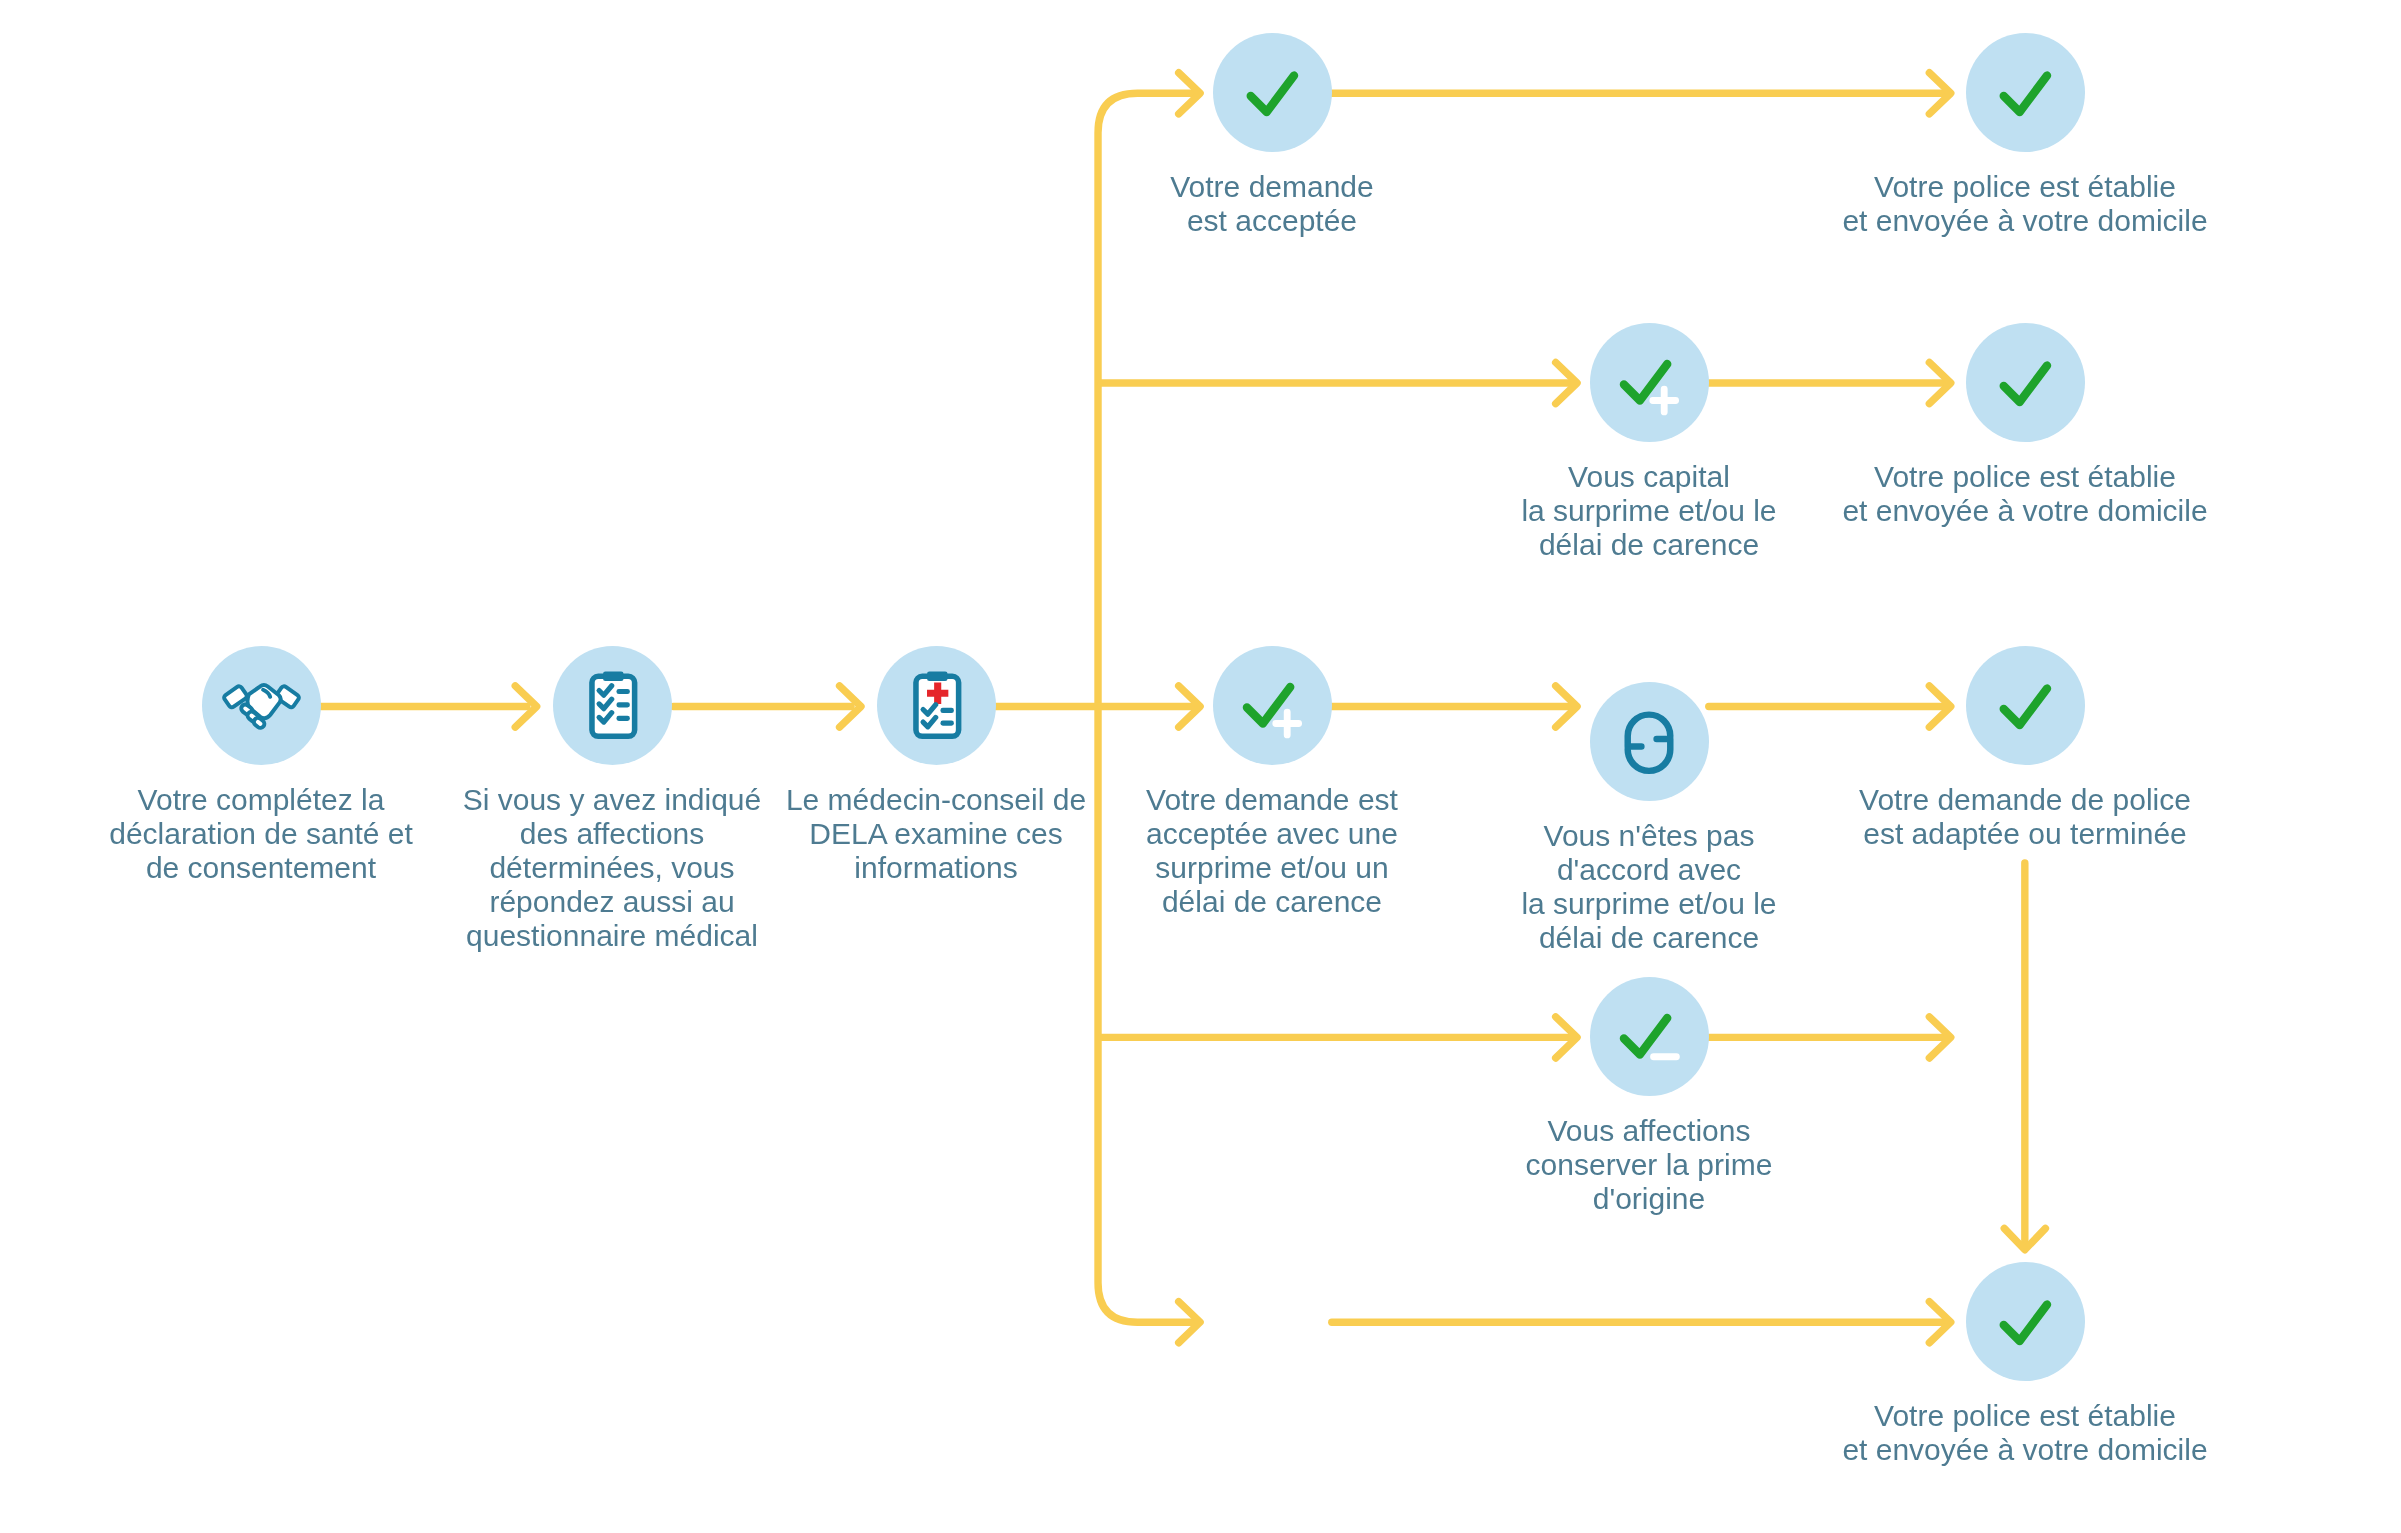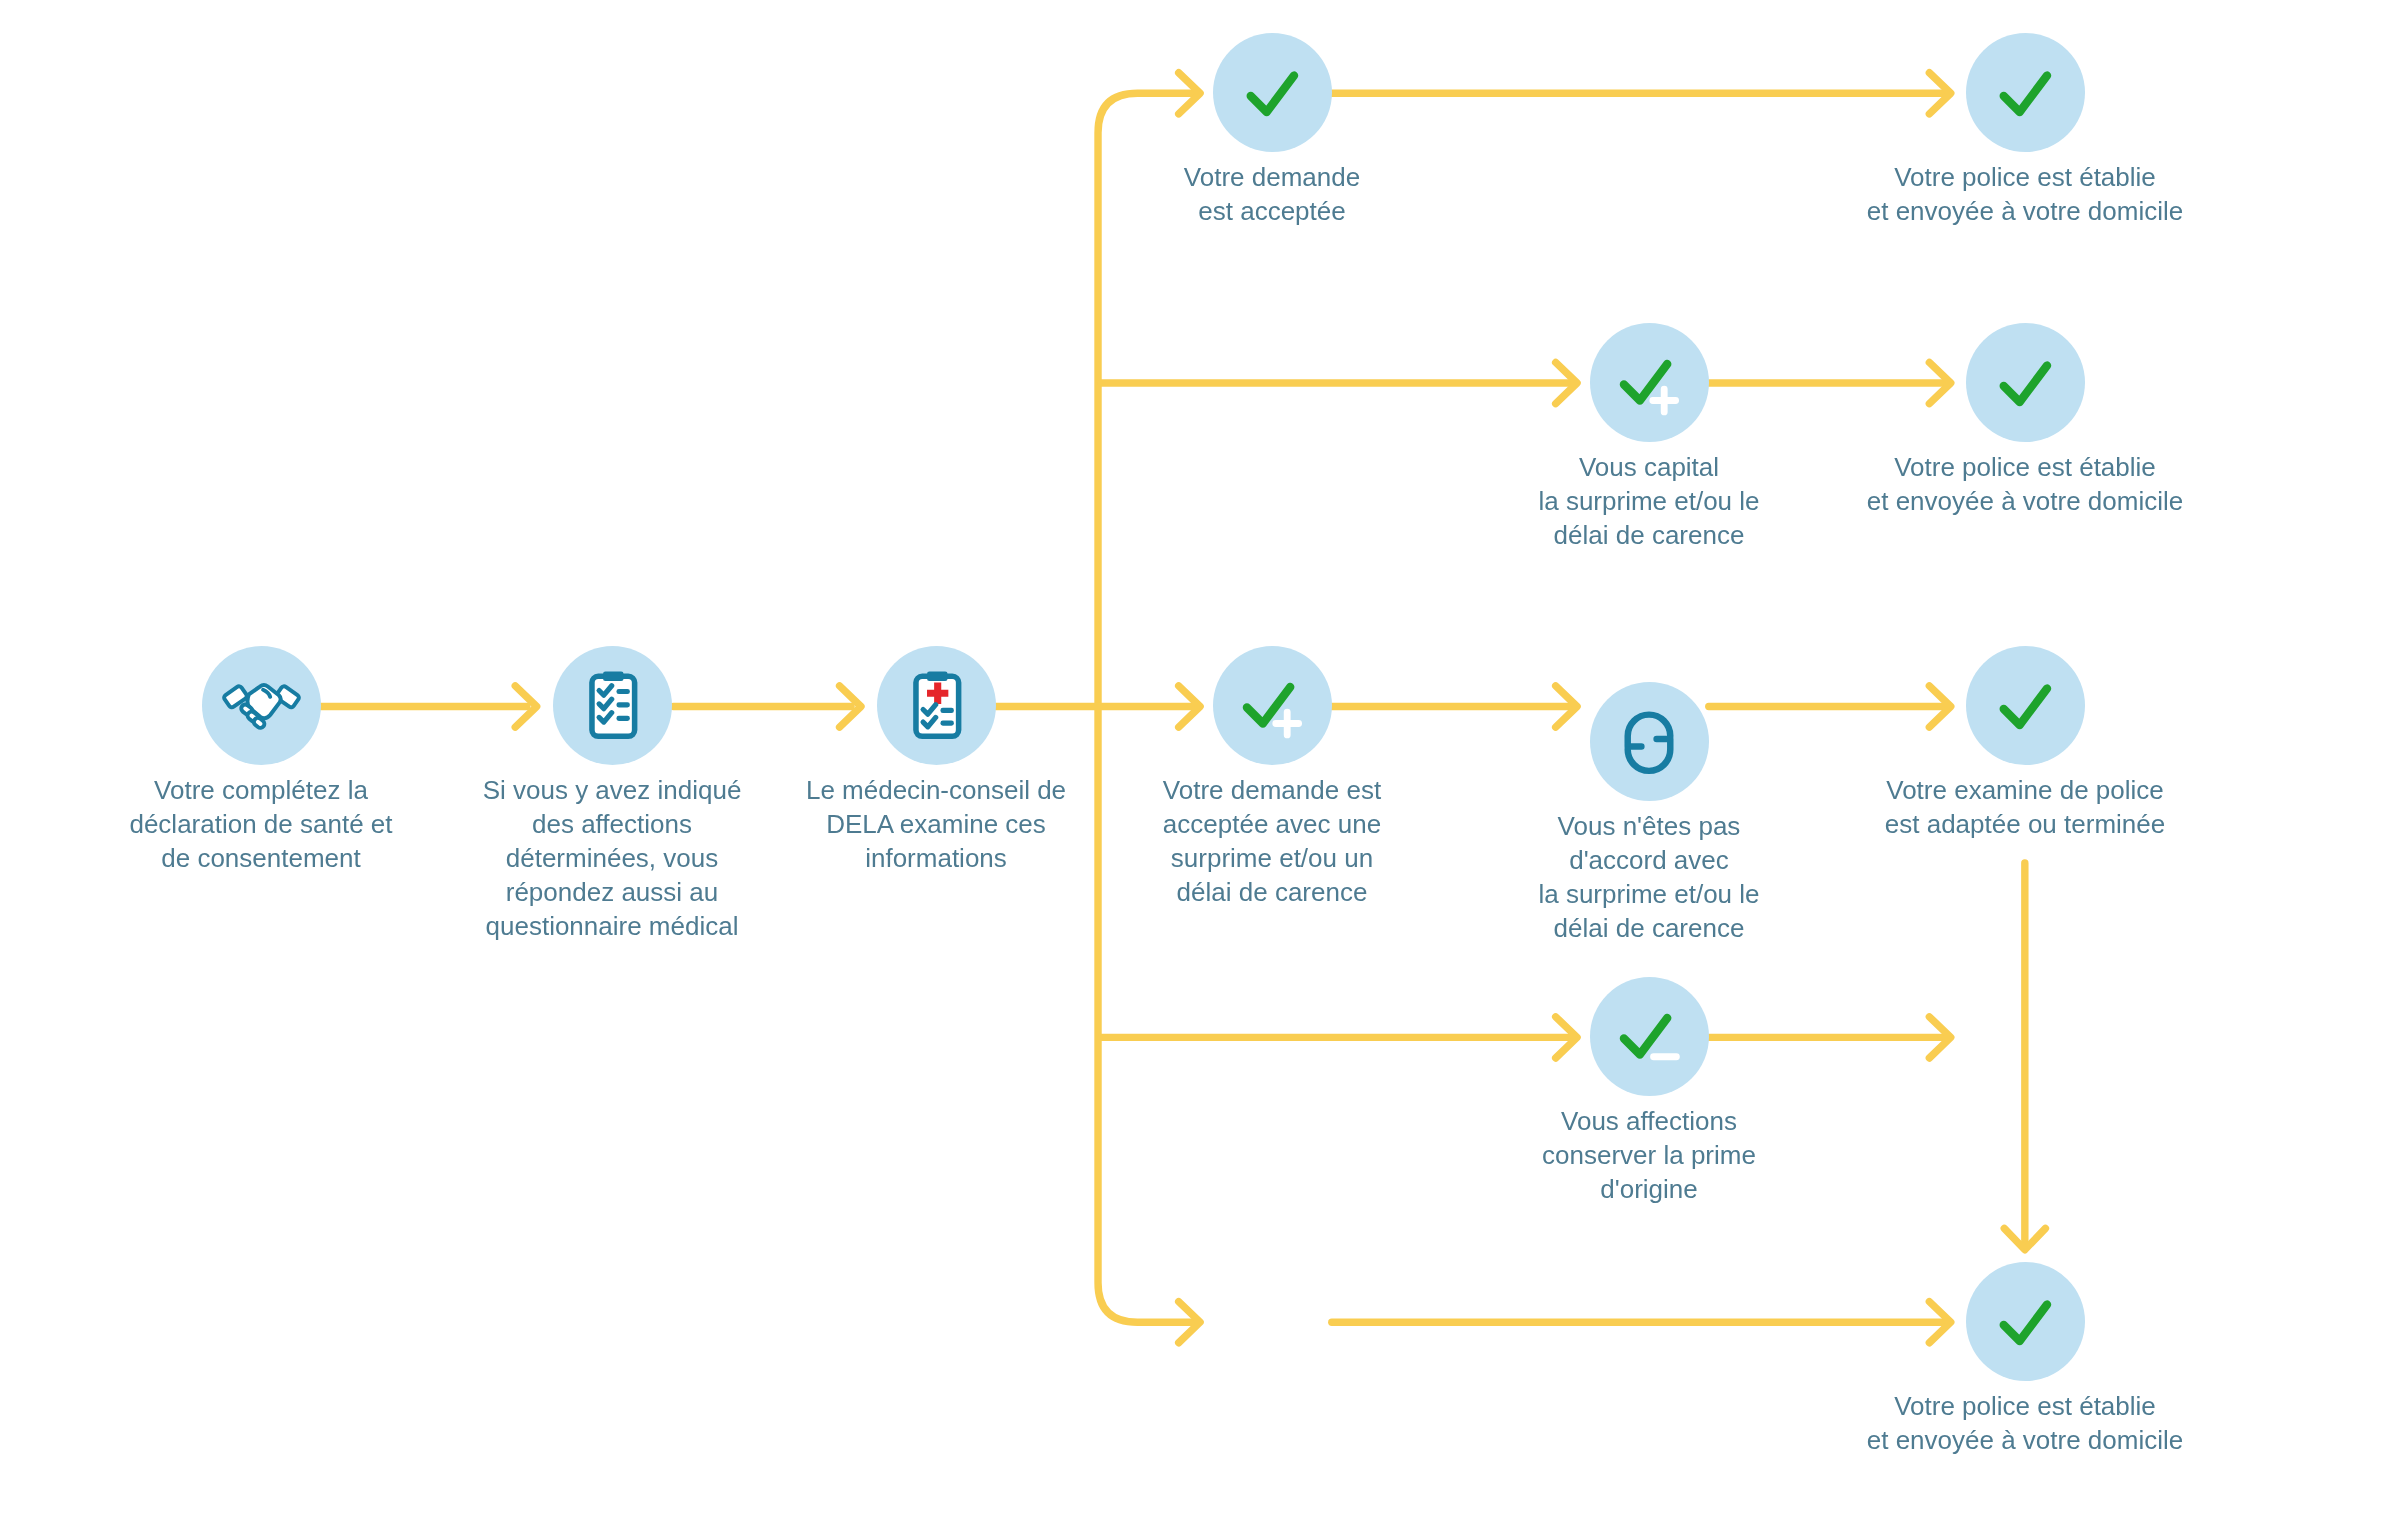--- a/index.html
+++ b/index.html
@@ -12,21 +12,21 @@
     font-family:"Liberation Sans", sans-serif; overflow:hidden;
   }
   svg.wires { position:absolute; left:0; top:0; }
   .wire { fill:none; stroke:var(--c-line); stroke-width:9; stroke-linecap:round; stroke-linejoin:round; }
   .station { position:absolute; display:flex; flex-direction:column; align-items:center; }
   .bubble {
     width:119px; height:119px; border-radius:50%; background:var(--c-bubble);
     display:flex; align-items:center; justify-content:center; flex:0 0 auto;
   }
   .label {
-    margin-top:8px; font-size:26px; line-height:34px; color:var(--c-text);
+    margin-top:18px; font-size:30px; line-height:34px; color:var(--c-text);
     text-align:center; white-space:pre-line;
   }
   .st-check { stroke:var(--c-check); stroke-width:11; fill:none; stroke-linecap:round; stroke-linejoin:round; }
   .st-white { stroke:#ffffff; stroke-width:9; fill:none; stroke-linecap:round; }
   .st-icon  { stroke:var(--c-icon); stroke-width:8.5; fill:none; stroke-linecap:round; stroke-linejoin:round; }
   .st-icon-sm { stroke:var(--c-icon); stroke-width:6.5; fill:none; stroke-linecap:round; stroke-linejoin:round; }
   .board { fill:#ffffff; stroke:var(--c-icon); stroke-width:7; }
   .fill-icon { fill:var(--c-icon); }
   .fill-cross { fill:var(--c-cross); }
   .hs { fill:#ffffff; stroke:var(--c-icon); stroke-width:5; stroke-linecap:round; stroke-linejoin:round; }
@@ -195,21 +195,21 @@
 la surprime et/ou le
 délai de carence</div>
   </div>
 
   <div class="station" style="left:1811px;top:646px;width:428px">
     <div class="bubble">
       <svg width="76" height="76" viewBox="0 0 100 100">
         <path class="st-check" d="M22 54 L43 75 L79 27"></path>
       </svg>
     </div>
-    <div class="label">Votre examine de police
+    <div class="label">Votre demande de police
 est adaptée ou terminée</div>
   </div>
 
   <div class="station" style="left:1435px;top:977px;width:428px">
     <div class="bubble">
       <svg width="76" height="76" viewBox="0 0 100 100">
         <path class="st-check" d="M17 52 L38 73 L74 25"></path>
         <path class="st-white" d="M56 76 H86"></path>
       </svg>
     </div>

